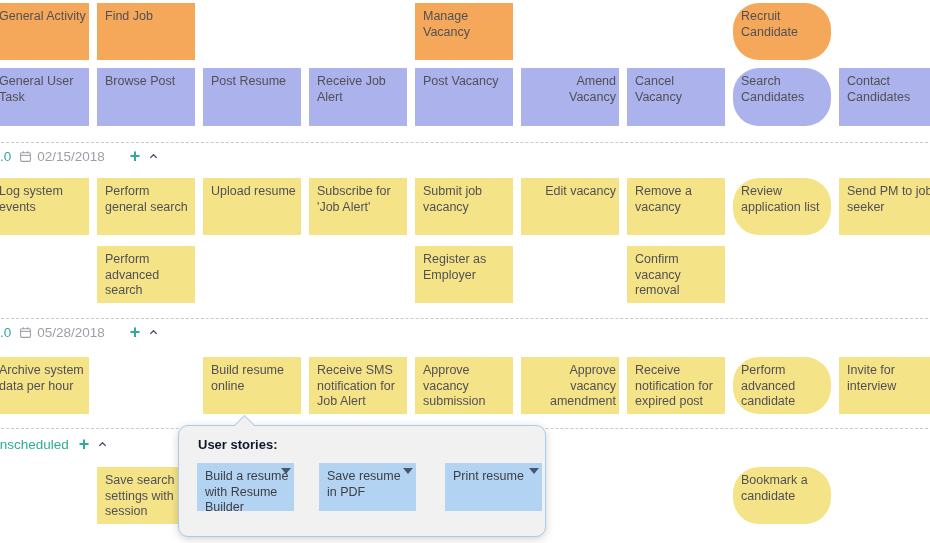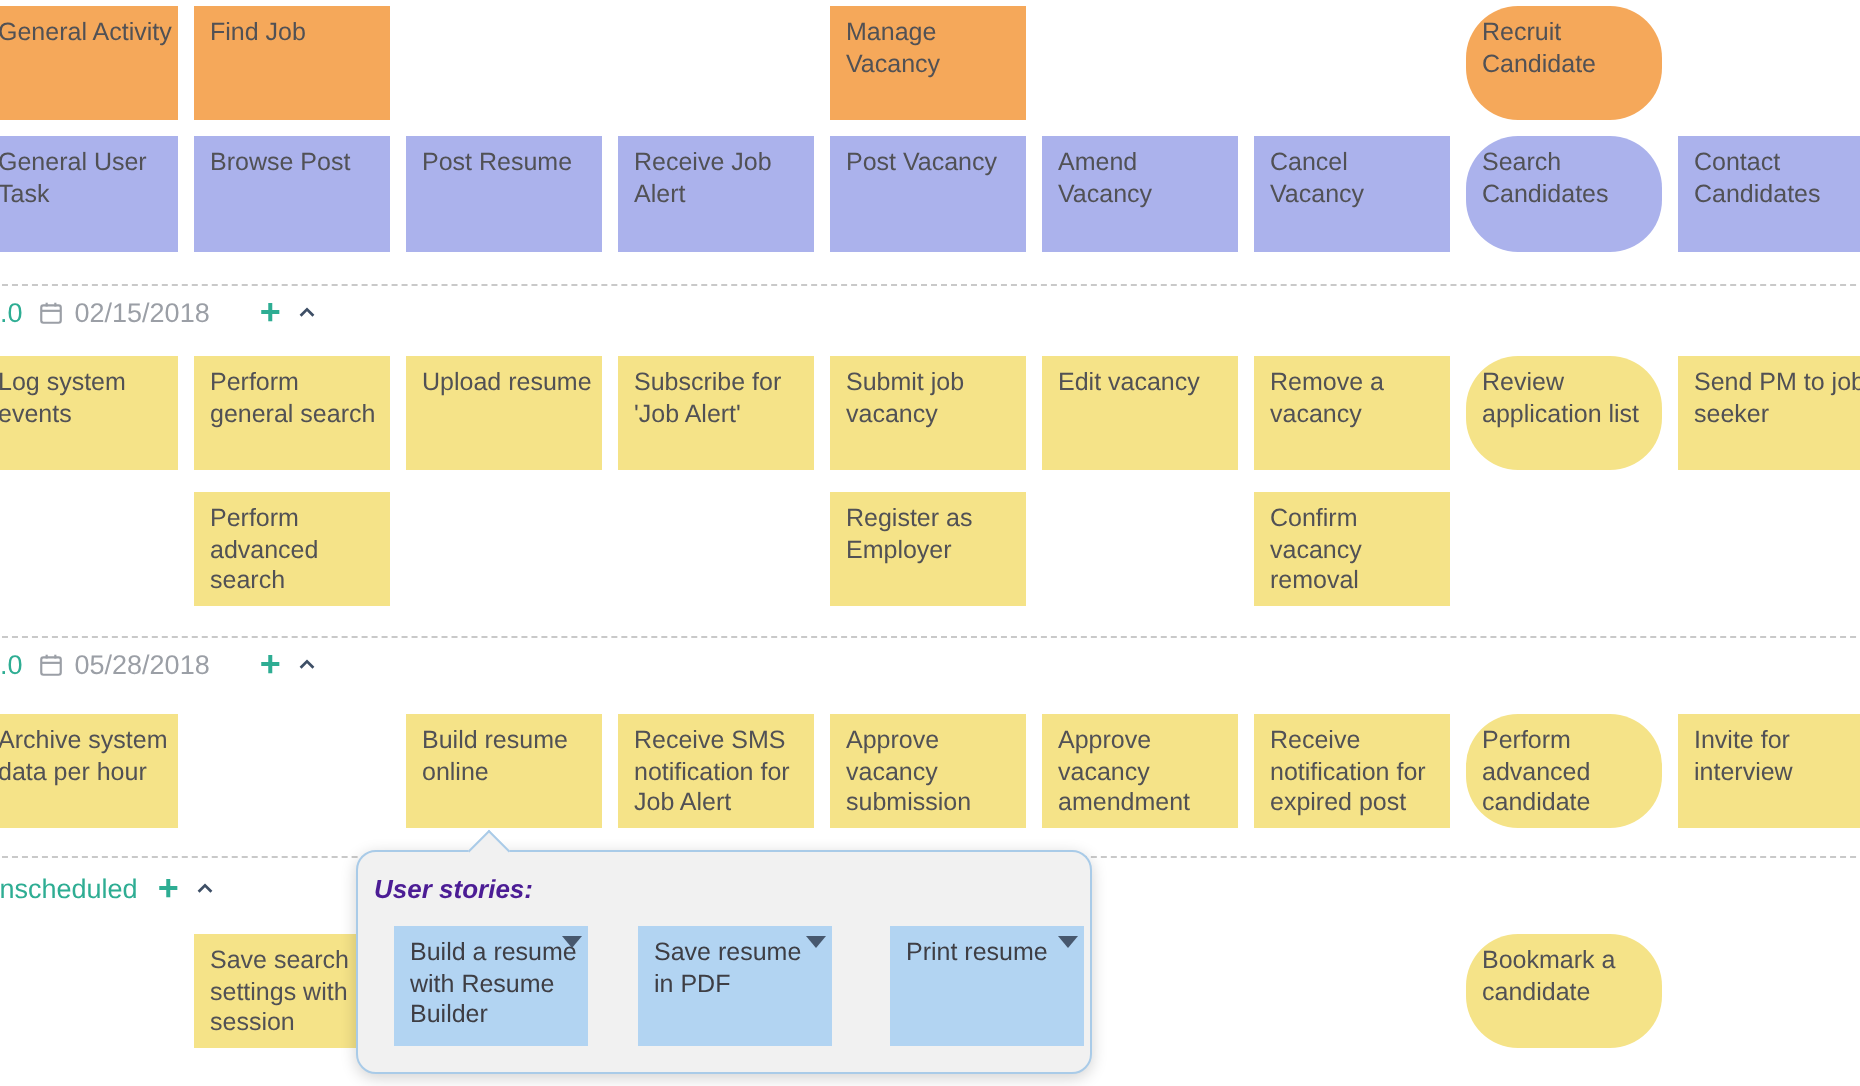--- a/index.html
+++ b/index.html
@@ -11,21 +11,21 @@
   .row{position:absolute;left:0;width:962px;height:0;}
   .card{
     position:absolute;width:98px;height:57px;box-sizing:border-box;
     padding:6px 3px 4px 8px;font-size:12.5px;line-height:15.5px;color:#515155;
     cursor:pointer;overflow:hidden;
   }
   .activity{background:#F5A85A;}
   .task{background:#ABB2EC;height:58px;}
   .story{background:#F5E388;}
   .c0{left:0;} .c1{left:106px;} .c2{left:212px;} .c3{left:318px;} .c4{left:424px;}
-  .c5{left:530px;} .c6{left:636px;} .c7{left:742px;border-radius:26px;} .c8{left:848px;}
+  .c5{left:530px;text-align:right;} .c6{left:636px;} .c7{left:742px;border-radius:26px;} .c8{left:848px;}
 
   .sep{position:absolute;left:0;width:962px;border-top:1px dashed #C9C9C9;height:0;}
 
   .release-header{
     position:absolute;height:22px;display:flex;align-items:center;
     font-size:13.5px;white-space:nowrap;
   }
   .release-name{color:#2EAD93;}
   .cal{display:inline-flex;margin:0 5px 0 8px;}
   .release-date{color:#9B9FA6;}
@@ -36,23 +36,23 @@
 
   .popup{
     position:absolute;left:178px;top:425px;width:366px;height:110px;z-index:10;
     background:#F1F1F1;border:1px solid #A9CBE8;border-radius:10px;
     box-shadow:0 2px 8px rgba(0,0,0,0.18);
   }
   .popup-arrow{
     position:absolute;top:-8px;left:58px;width:14px;height:14px;background:#F1F1F1;
     border-left:1px solid #A9CBE8;border-top:1px solid #A9CBE8;transform:rotate(45deg);
   }
-  .popup-title{position:absolute;top:11px;left:8px;font-weight:bold;font-size:13px;color:#4c1d95;font-style:italic;}
+  .popup-title{position:absolute;top:11px;left:19px;font-weight:bold;font-size:13px;color:#0f172a;}
   .popup-story{
-    position:absolute;top:37px;width:97px;height:60px;background:#B2D4F2;
+    position:absolute;top:37px;width:97px;height:48px;background:#B2D4F2;
     box-sizing:border-box;padding:6px 3px 4px 8px;font-size:12.5px;line-height:15.5px;
     color:#3E3E44;cursor:pointer;
   }
   .ps0{left:18px;} .ps1{left:140px;} .ps2{left:266px;}
   .dropdown-icon{
     position:absolute;top:5px;right:3px;width:0;height:0;
     border-left:5px solid transparent;border-right:5px solid transparent;
     border-top:6px solid #47586E;
   }
 </style>

